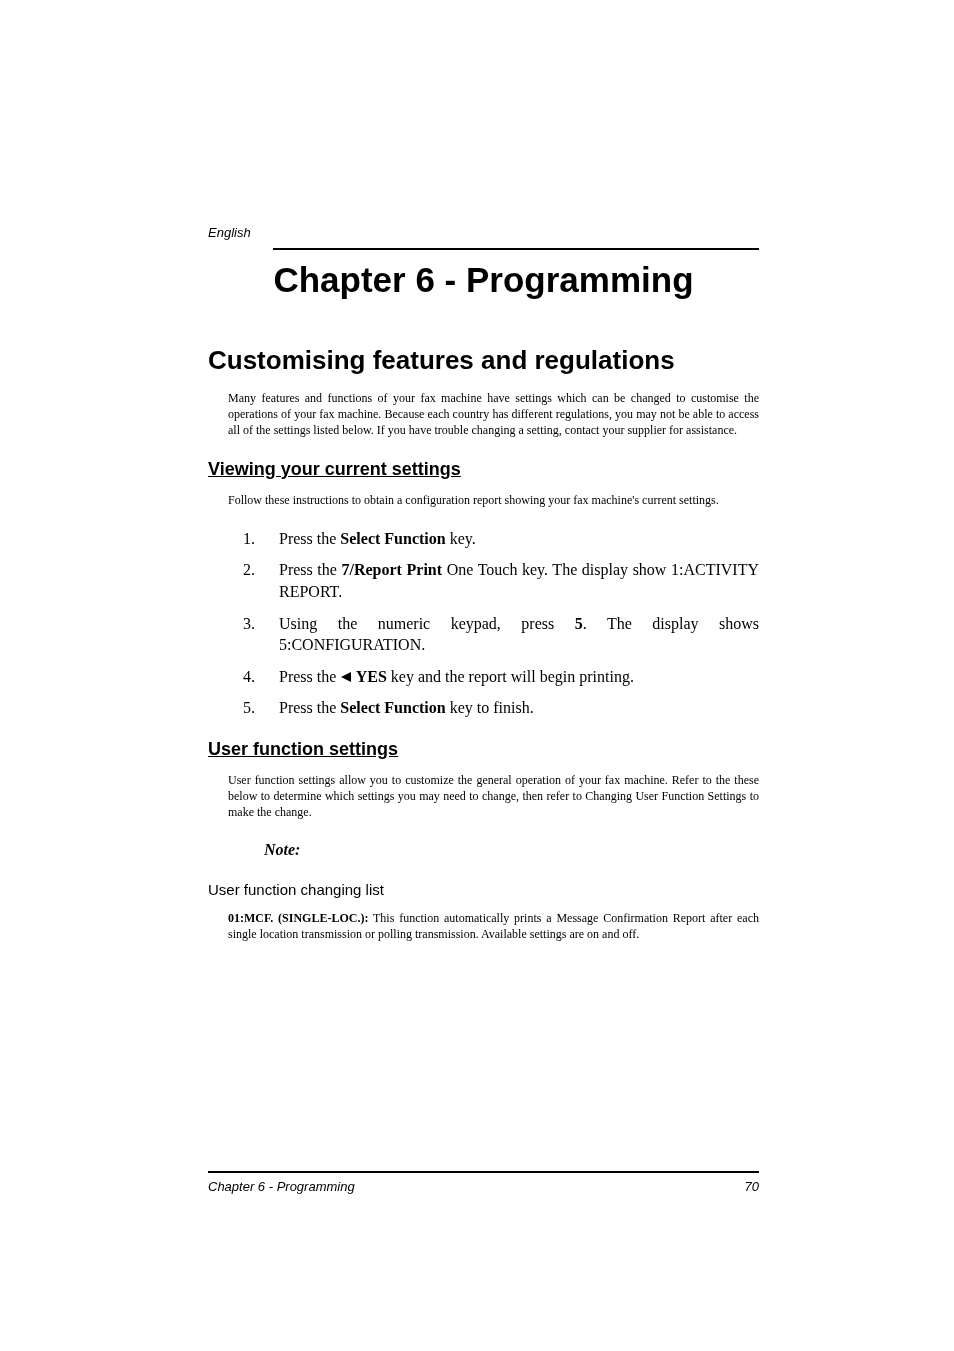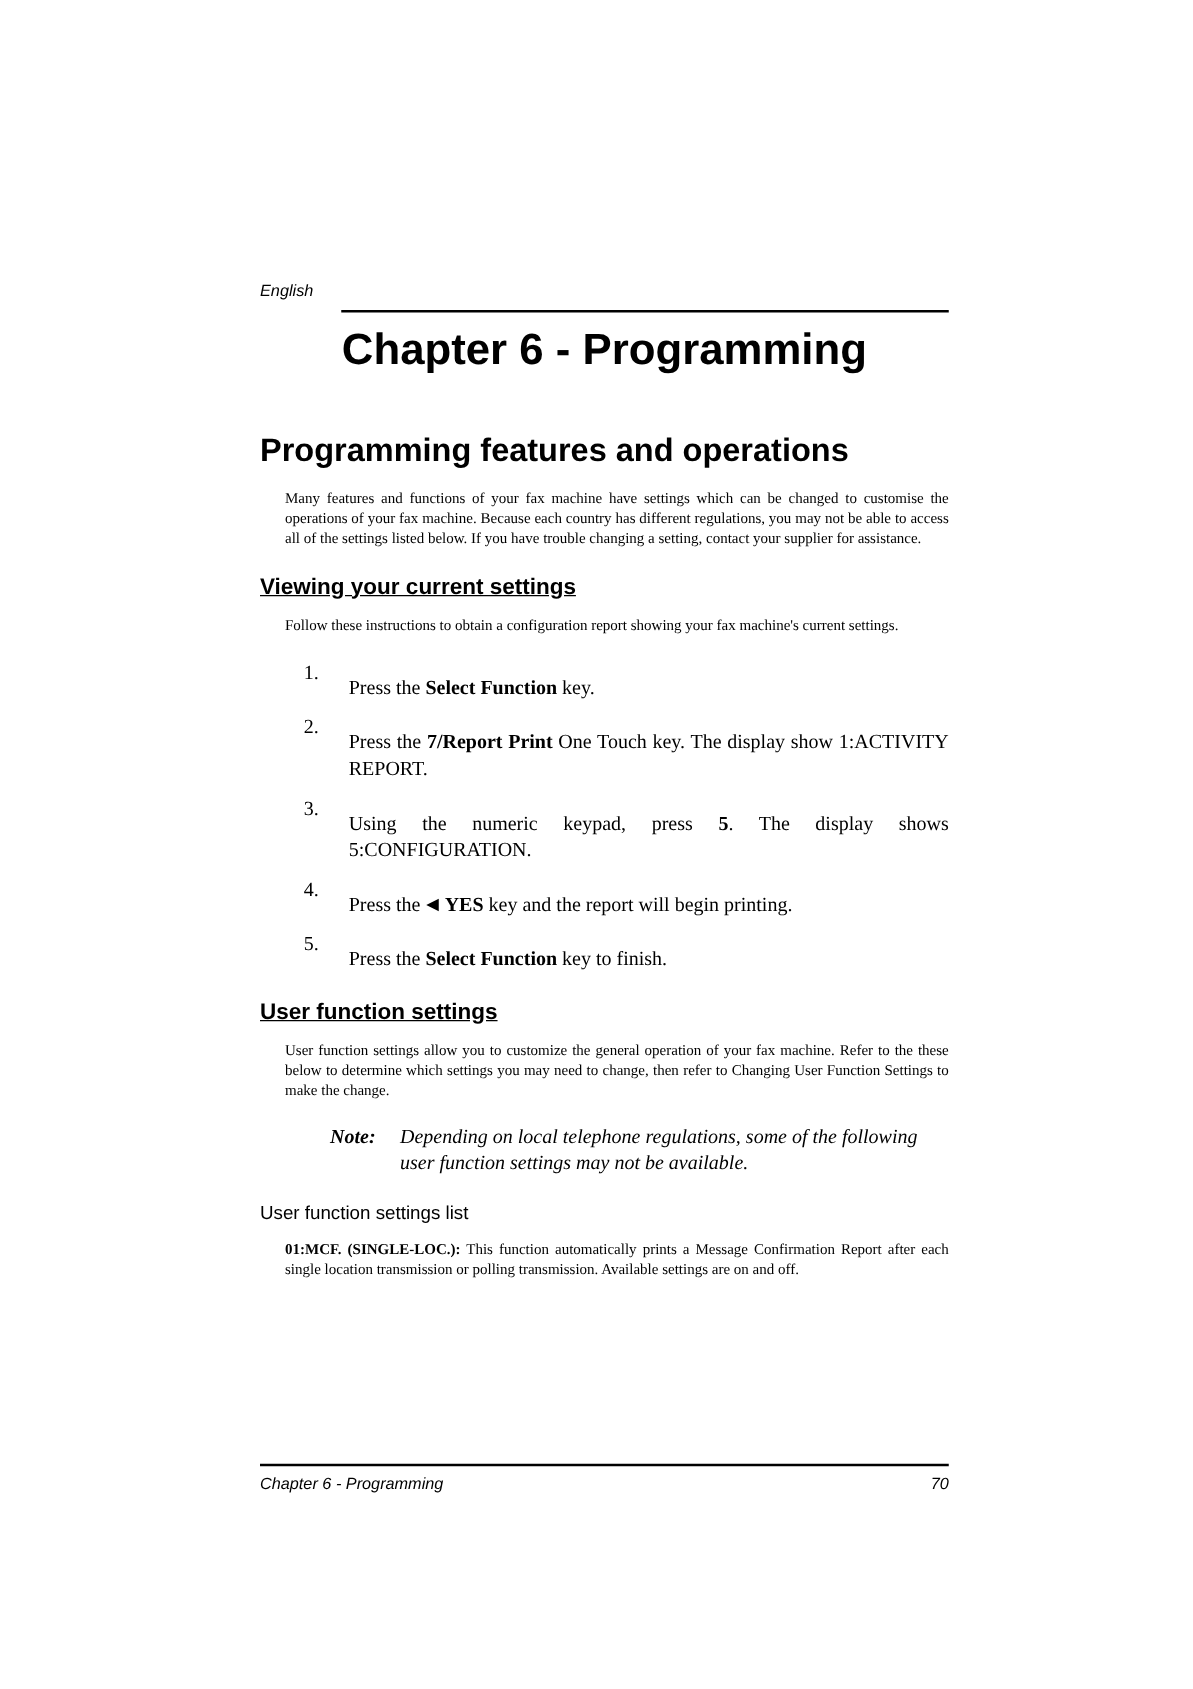--- a/index.html
+++ b/index.html
@@ -65,21 +65,20 @@
       font-size: 16px;
       line-height: 1.35;
     }
     .ol-num {
       width: 36px;
       flex-shrink: 0;
     }
     .ol-text {
       text-align: justify;
       flex: 1;
-      margin-top: 12px;
     }
     .note-block {
       display: flex;
       margin-left: 56px;
       font-size: 16px;
       font-style: italic;
       margin-bottom: 20px;
       line-height: 1.3;
     }
     .note-label {
@@ -122,21 +121,21 @@
     }
   </style>
 </head>
 <body>
 
 <div class="header-lang">English</div>
 <hr class="top-rule">
 
 <h1 class="chapter-title">Chapter 6 - Programming</h1>
 
-<h2 class="section-title">Programming features and operations</h2>
+<h2 class="section-title">Customising features and regulations</h2>
 <p class="body-text">Many features and functions of your fax machine have settings which can be changed to customise the operations of your fax machine. Because each country has different regulations, you may not be able to access all of the settings listed below. If you have trouble changing a setting, contact your supplier for assistance.</p>
 
 <h3 class="subsection-title">Viewing your current settings</h3>
 <p class="body-text">Follow these instructions to obtain a configuration report showing your fax machine's current settings.</p>
 
 <div class="ol-list">
   <div class="ol-item">
     <span class="ol-num">1.</span>
     <span class="ol-text"><span>Press the </span><b>Select Function</b><span> key.</span></span>
   </div>
@@ -158,24 +157,23 @@
     <span class="ol-num">5.</span>
     <span class="ol-text"><span>Press the </span><b>Select Function</b><span> key to finish.</span></span>
   </div>
 </div>
 
 <h3 class="subsection-title">User function settings</h3>
 <p class="body-text">User function settings allow you to customize the general operation of your fax machine. Refer to the these below to determine which settings you may need to change, then refer to Changing User Function Settings to make the change.</p>
 
 <div class="note-block">
   <span class="note-label">Note:</span>
-  <span class="note-text">Depending on local telephone regulations, some of the following user function settings may not be available.</span>
 </div>
 
-<div class="subsub-title">User function settings list</div>
+<div class="subsub-title">User function changing list</div>
 
 <p class="body-text"><b>01:MCF. (SINGLE-LOC.):</b><span> This function automatically prints a Message Confirmation Report after each single location transmission or polling transmission. Available settings are on and off.</span></p>
 
 <div class="footer">
   <hr class="footer-rule">
   <div class="footer-row">
     <span>Chapter 6 - Programming</span>
     <span>70</span>
   </div>
 </div>

